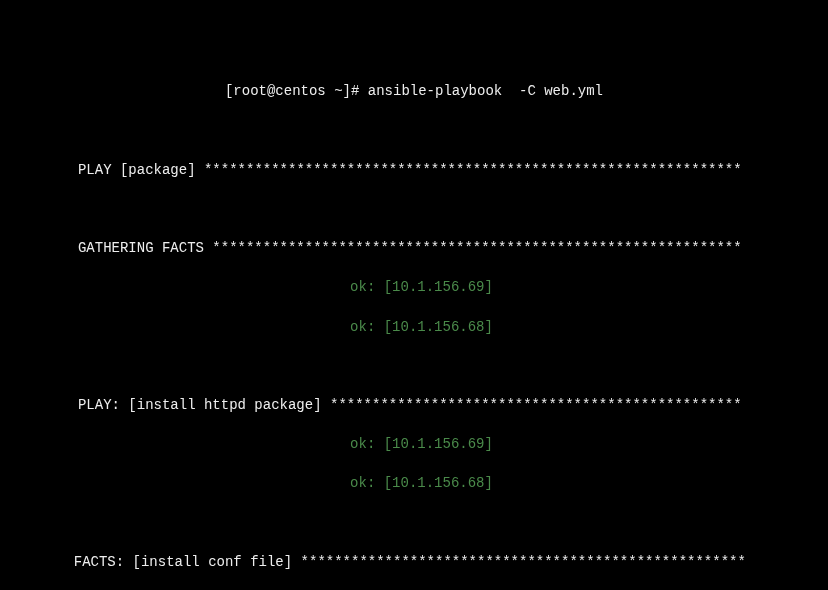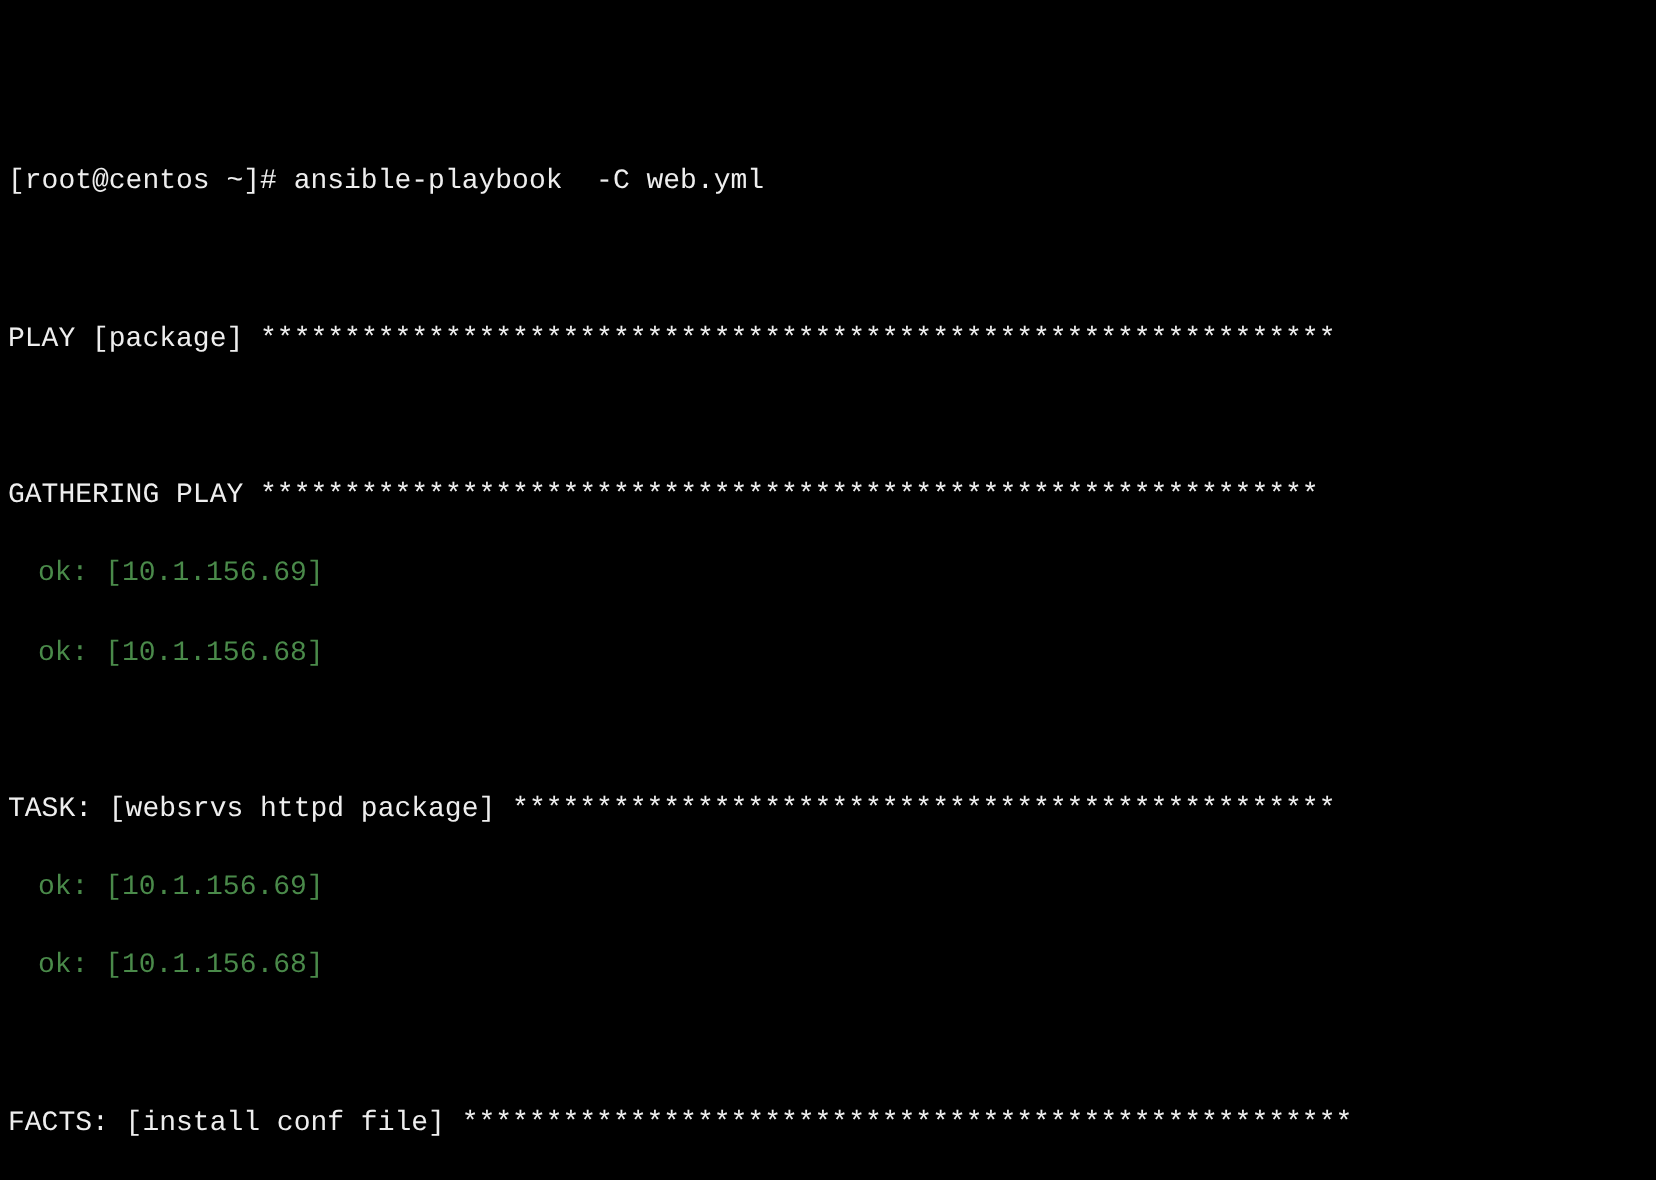--- a/index.html
+++ b/index.html
@@ -7,36 +7,36 @@
       color: #ccc;
       font-family: "Courier New", Consolas, monospace;
       font-size: 14px;
       line-height: 1.4;
       margin: 0;
       padding: 4px;
       white-space: pre;
     }
     .white { color: #eee; }
     .green { color: #4a8a4a; margin-left: 15px; }
-    .line { display: block; }
+    .line { display: block; text-align: center; }
   </style>
 </head>
 <body>
 
 
 
 <span class="line"><span class="white">[root@centos ~]# </span><span class="white">ansible-playbook  -C web.yml</span></span>
 <span class="line"> </span>
 <span class="line white"><span>PLAY [package] </span><span>**************************************************************** </span></span>
 <span class="line"> </span>
-<span class="line white"><span>GATHERING PLAY </span><span>*************************************************************** </span></span>
+<span class="line white"><span>GATHERING FACTS </span><span>*************************************************************** </span></span>
 <span class="line green">ok: [10.1.156.69]</span>
 <span class="line green">ok: [10.1.156.68]</span>
 <span class="line"> </span>
-<span class="line white"><span>TASK: [websrvs httpd package] </span><span>************************************************* </span></span>
+<span class="line white"><span>PLAY: [install httpd package] </span><span>************************************************* </span></span>
 <span class="line green">ok: [10.1.156.69]</span>
 <span class="line green">ok: [10.1.156.68]</span>
 <span class="line"> </span>
 <span class="line white"><span>FACTS: [install conf file] </span><span>***************************************************** </span></span>
 
 
 
 
 
 

